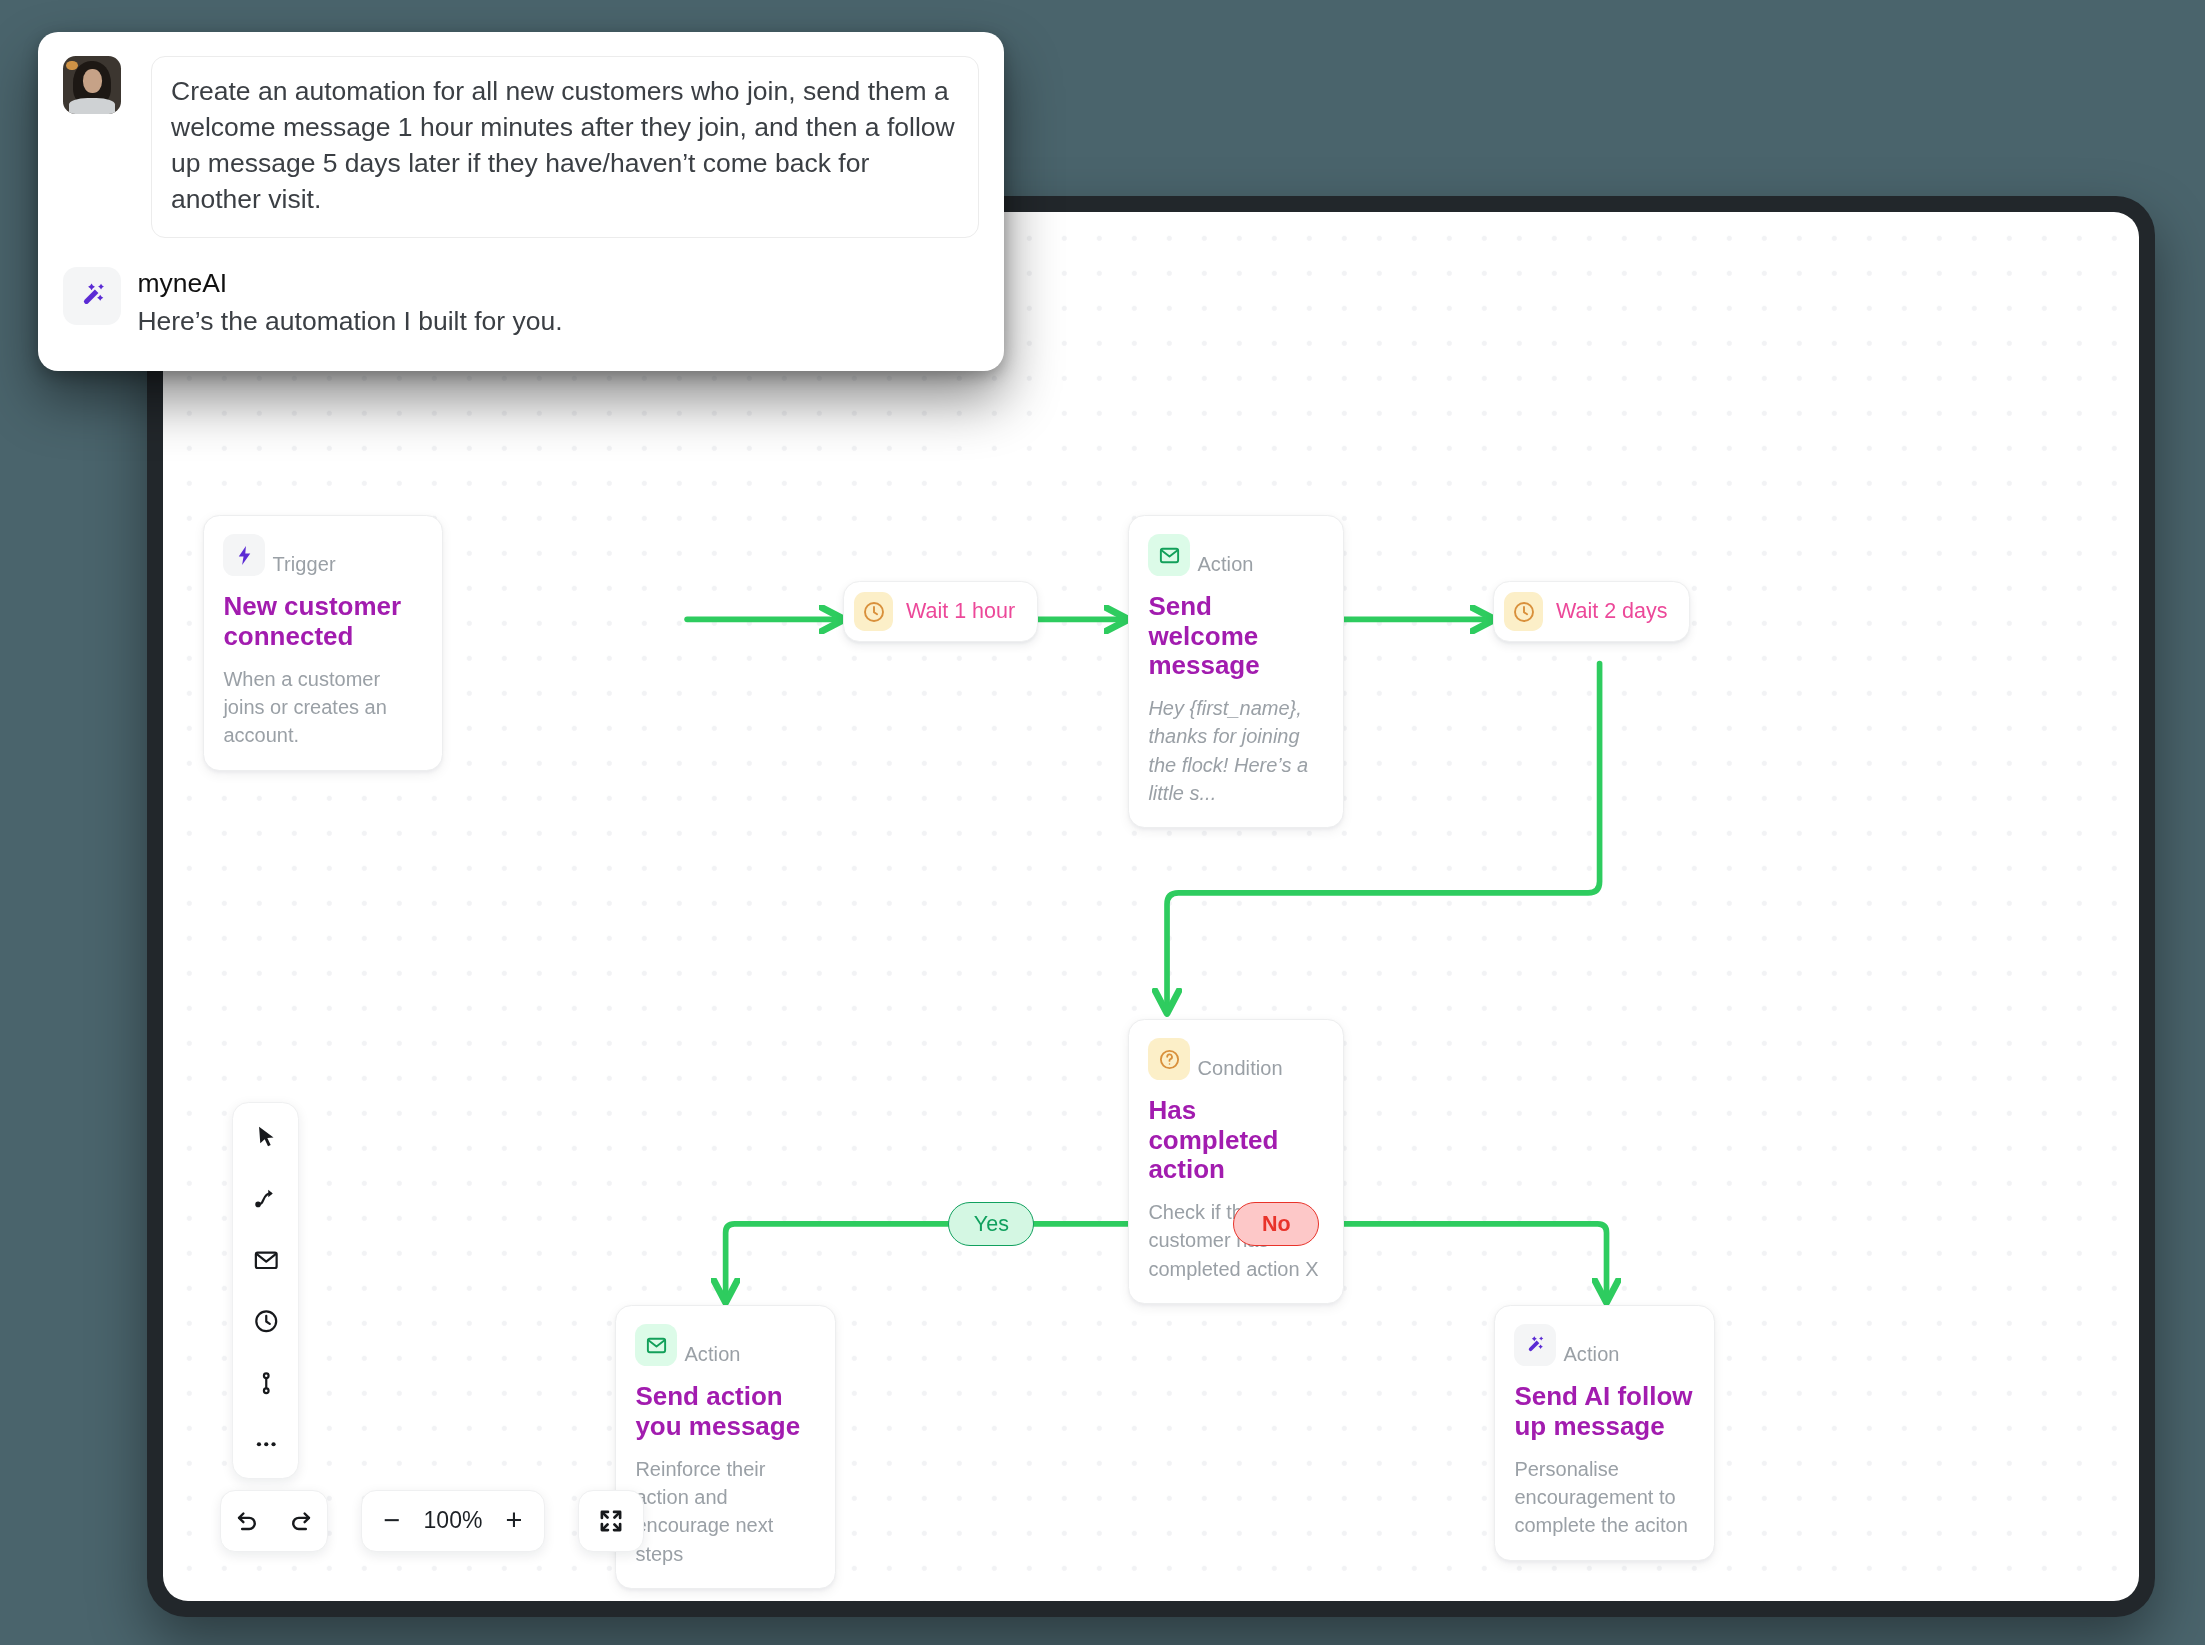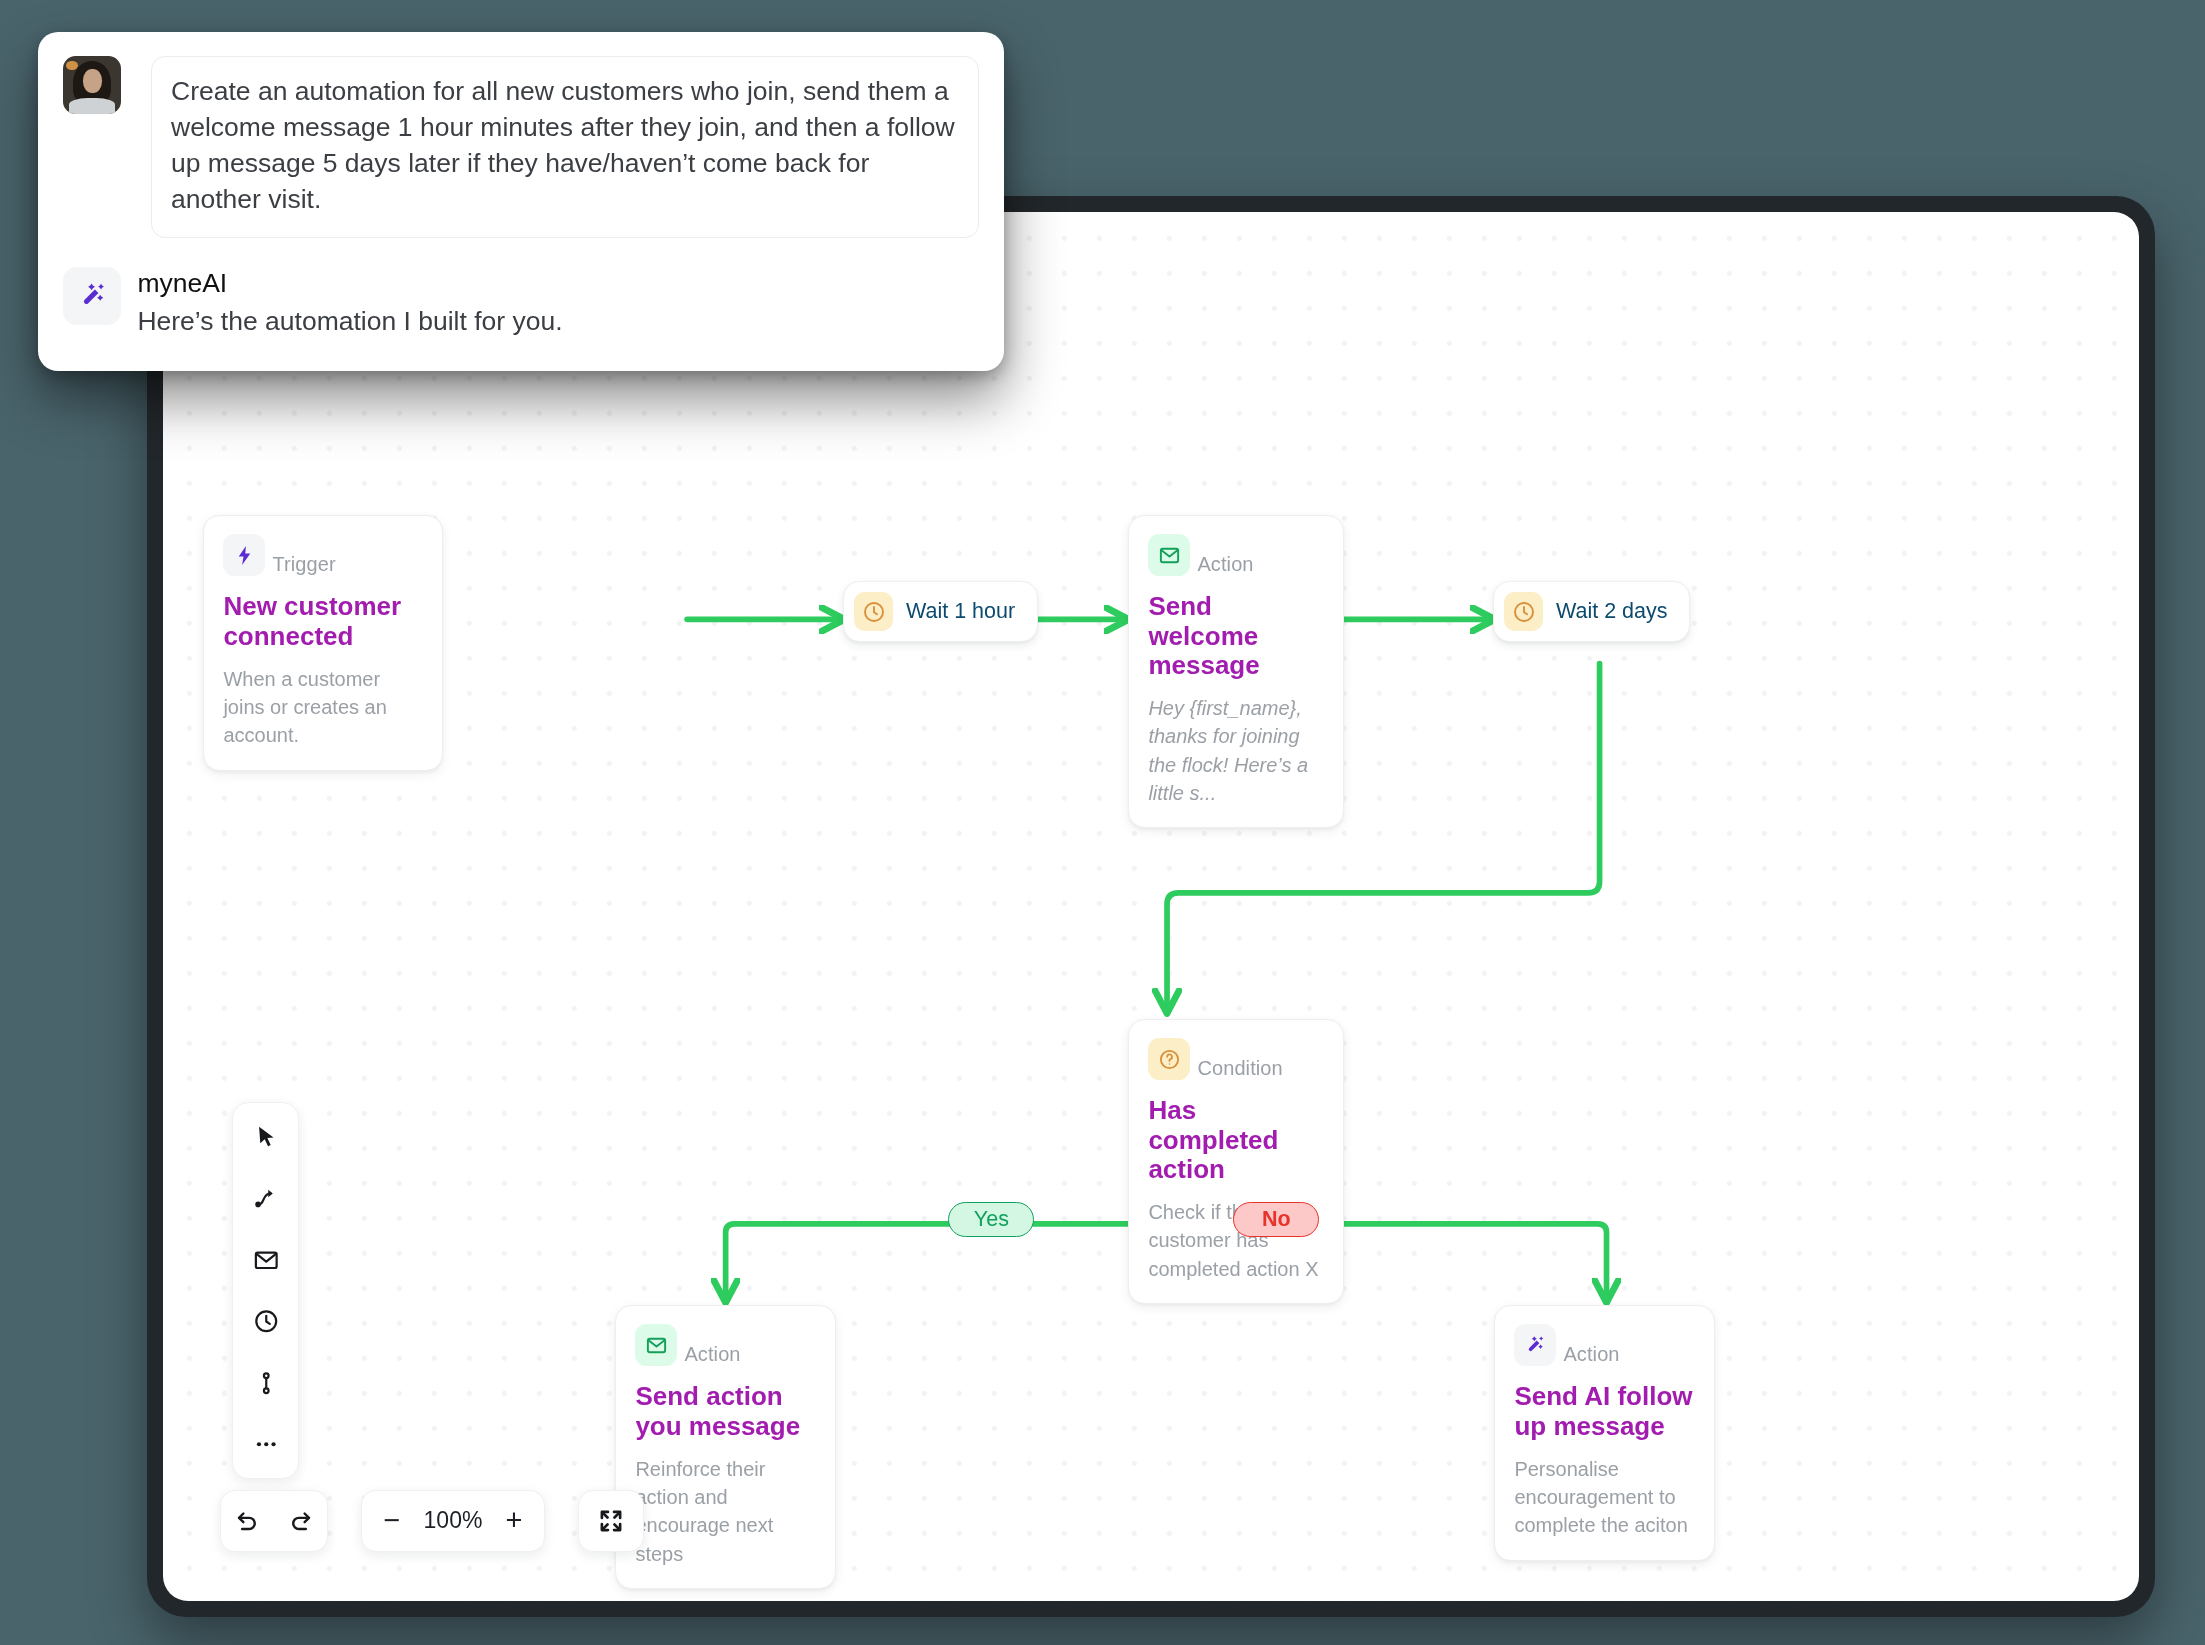--- a/index.html
+++ b/index.html
@@ -63,27 +63,27 @@
   .wait-pill {
     position: absolute;
     display: flex; align-items: center; gap: 12.6px;
     background: #fff;
     border: 1.3px solid #eeeff0;
     border-radius: 16.4px;
     box-shadow: 0 3.8px 10px rgba(16,24,40,.07), 0 1.3px 2.5px rgba(16,24,40,.04);
     padding: 10px 21.5px 10px 10px;
   }
   .wait-icon { width: 39px; height: 39px; border-radius: 10.7px; background: #fcefc8; display: flex; align-items: center; justify-content: center; }
-  .wait-label { font-size: 21.5px; color: #0c4a6e; white-space: nowrap; }
+  .wait-label { font-size: 21.5px; color: #ec4899; white-space: nowrap; }
 
   
   .branch-chip {
     position: absolute;
     display: flex; align-items: center; justify-content: center;
-    height: 35px; min-width: 86px;
+    height: 44px; min-width: 86px;
     border-radius: 22px;
     font-size: 21.5px; font-weight: 400;
     padding: 0 19px;
   }
   .chip-yes { background: #d4f7e3; border: 1.9px solid #10a05e; color: #10a05e; }
   .chip-no  { background: #fdc8c8; border: 1.9px solid #e8332a; color: #e8332a; font-weight: bold; }
 
   
   #tool-rail {
     position: absolute; left: 69px; top: 890px;

